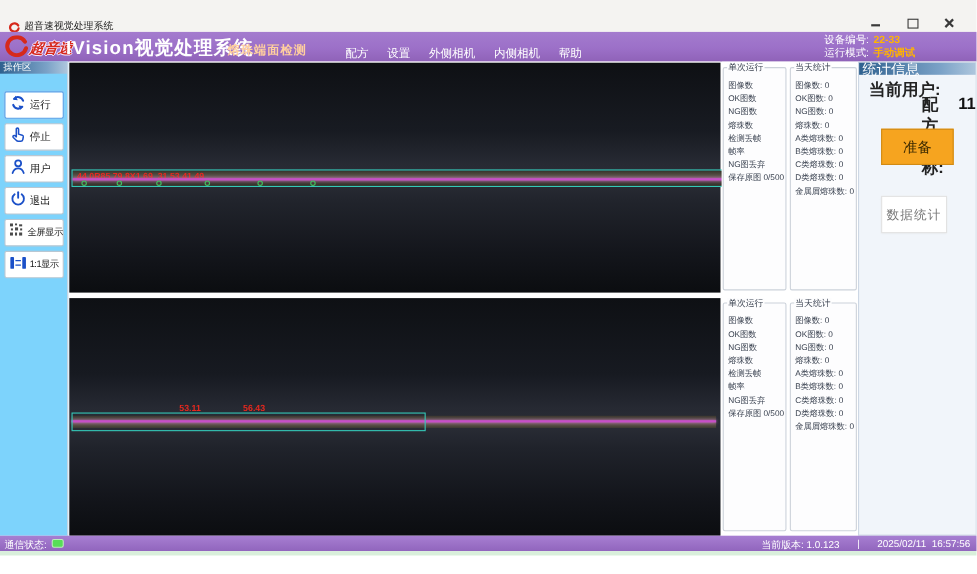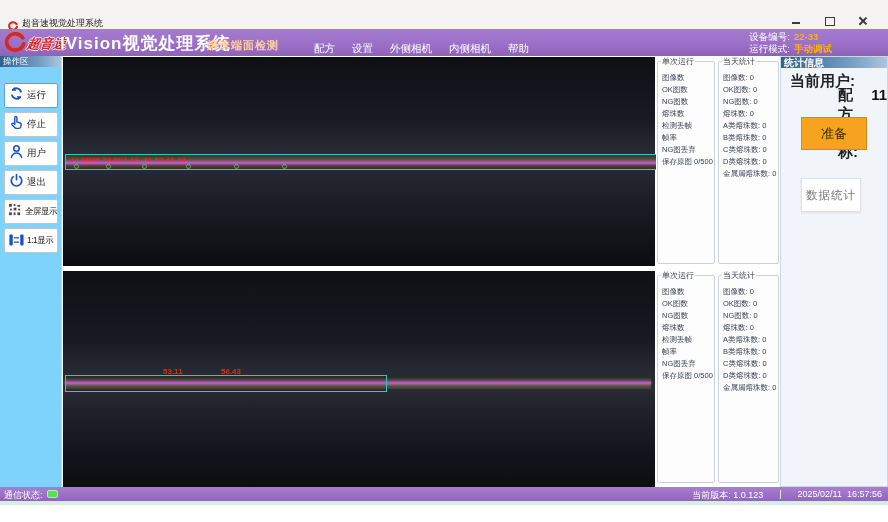--- a/index.html
+++ b/index.html
@@ -71,21 +71,21 @@
   .gbox { position:absolute; top:4px; bottom:3px; background:#fdfdfe; border:1px solid #ccd2da; border-radius:2px; }
   .gbox.single { left:1px; width:58px; }
   .gbox.daily { left:62px; width:61px; }
   .gbox-title { position:absolute; top:-5px; left:3px; background:#fdfdfe; font-size:8px; color:#3a4250; padding:0 1px; line-height:9px; }
   .gbox-rows { padding-top:10px; }
   .stat-row { height:12px; line-height:12px; font-size:7.5px; color:#3a4250; padding-left:4px; white-space:nowrap; overflow:hidden; }
 
   
   .right-panel { position:absolute; left:780px; top:56px; width:108px; height:431px; background:#f1f5fa; border:1px solid #cdd7e4; }
   .panel-title { height:11px; background:linear-gradient(90deg,#2f618f 0%,#7ba2c7 70%,#aec6dd 100%);
-                 color:#fff; font-size:10px; line-height:11px; padding-left:3px;font-weight:bold; }
+                 color:#fff; font-size:13px; line-height:11px; padding-left:3px; }
   .info-row { position:absolute; left:9px; font-size:15px; font-weight:bold; color:#222; display:flex; gap:6px; }
   .row-user { top:15px; }
   .row-recipe { top:29px;margin-left:48px; }
   .info-value { font-weight:bold; color:#111; }
   .btn-prepare { position:absolute; left:20px; top:60px; width:66px; height:33px; background:#f6a41f;
                  border:1px solid #d18a14; display:flex; align-items:center; justify-content:center;
                  font-size:13px; color:#3c2a00; cursor:default; }
   .btn-datastats { position:absolute; left:20px; top:121px; width:60px; height:34px; background:#fff;
                    border:1px solid #e2e2e2; box-shadow:0 1px 2px rgba(0,0,0,.08); display:flex; align-items:center;
                    justify-content:center; font-size:11.5px; color:#777; letter-spacing:1px; cursor:default; }

